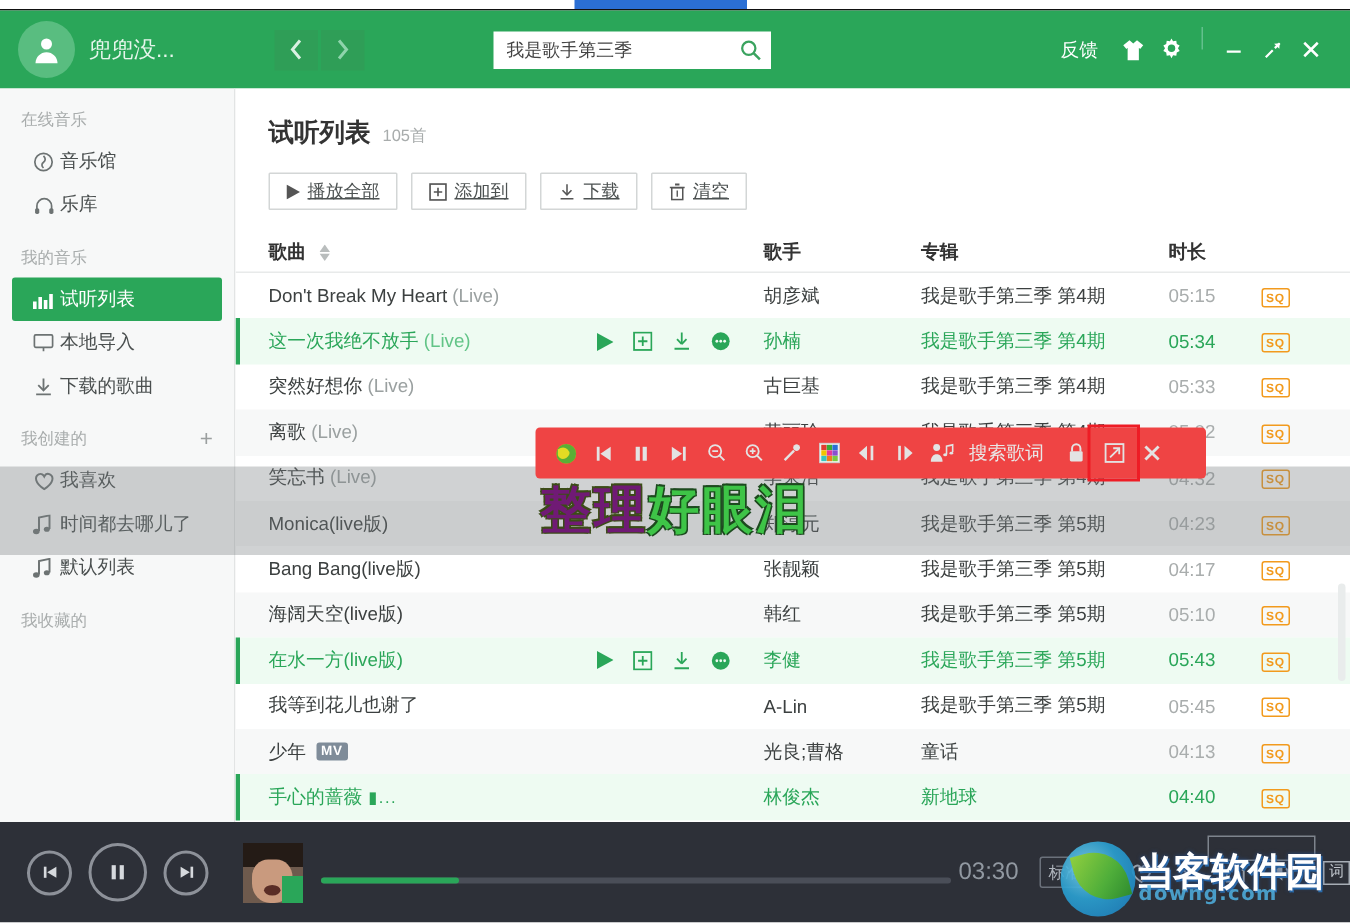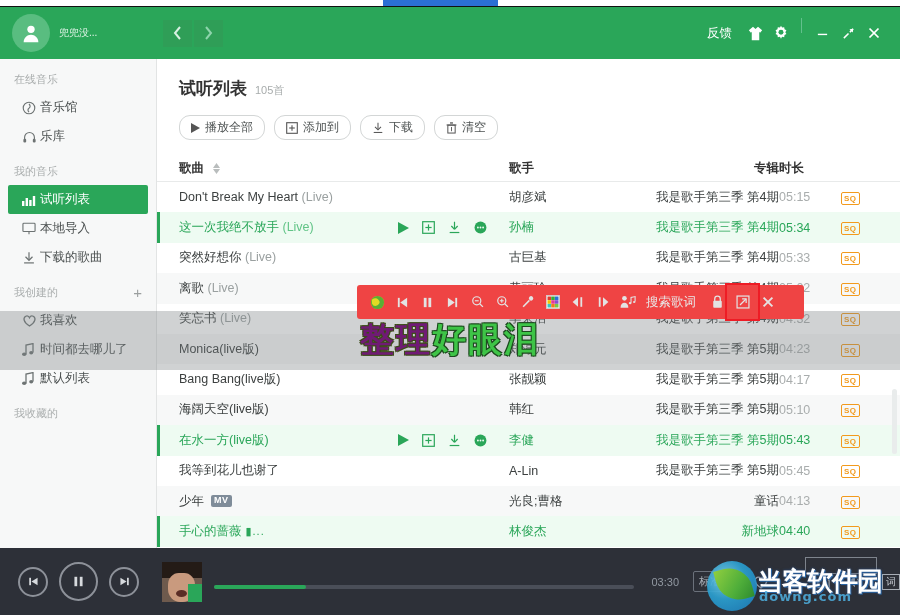--- a/index.html
+++ b/index.html
@@ -18,21 +18,21 @@
   #titlebar {
     position:absolute; left:0; top:7px; width:900px; height:52px;
     background:#2aa659; display:flex; align-items:center;
   }
   .avatar {
     width:38px; height:38px; border-radius:50%; background:#59bd80;
     margin-left:12px; display:flex; align-items:center; justify-content:center;
     flex:0 0 auto;
   }
   .avatar svg { display:block; }
-  .username { color:#e6f6ec; font-size:10px; margin-left:9px; white-space:nowrap; }
+  .username { color:#e6f6ec; font-size:15px; margin-left:9px; white-space:nowrap; }
 
   .navbtns { margin-left:66px; display:flex; gap:2px; }
   .navbtn {
     width:29px; height:27px; background:#2f9e57; display:flex;
     align-items:center; justify-content:center; color:#cdeed9; font-size:15px;
     border:none; cursor:pointer; font-family:inherit;
   }
   .navbtn.dim { color:#85cca3; }
 
   .searchwrap {
@@ -78,35 +78,35 @@
   #main {
     position:absolute; left:157px; top:59px; width:743px; height:489px;
     background:#fff; overflow:hidden;
   }
   .pl-head { padding:18px 0 0 22px; display:flex; align-items:baseline; }
   .pl-title { font-size:17px; color:#333; font-weight:bold; }
   .pl-count { font-size:11px; color:#a8acac; margin-left:8px; }
 
   .pl-actions { padding:15px 0 0 22px; display:flex; gap:9px; }
   .actbtn {
-    height:25px; border:1px solid #d3d6d6; background:#fff; border-radius:11px;
+    height:25px; border:1px solid #d3d6d6; background:#fff; border-radius:1px;
     display:flex; align-items:center; gap:5px; padding:0 11px; cursor:pointer;
-    color:#4d5252; font-size:12px; font-family:inherit; white-space:nowrap;
+    color:#4d5252; font-size:12px; font-family:inherit; white-space:nowrap;text-decoration:underline;
   }
   .actbtn .g { display:flex; align-items:center; color:#555; }
 
   
   .tbl { margin-top:16px; }
   .thead {
     display:flex; align-items:center; height:26px; color:#333; font-size:12.5px;
     font-weight:bold; border-bottom:1px solid #e8eaea; padding-left:22px;
   }
   .c-song { width:330px; display:flex; align-items:center; }
   .c-artist { width:105px; }
-  .c-album { width:165px;text-align:right; }
+  .c-album { width:165px; }
   .c-time { width:62px; }
   .c-q { width:40px; }
   .sortarrows { margin-left:9px; display:inline-flex; flex-direction:column; gap:1px; }
 
   .rows { position:relative; }
   .row {
     display:flex; align-items:center; height:30.4px; padding-left:22px;
     font-size:12.5px; color:#3c4040; position:relative; cursor:default;
   }
   .row.alt { background:#f7f8f8; }
@@ -198,21 +198,21 @@
   .albumart .mouth { position:absolute; left:14px; top:28px; width:11px; height:7px; background:#5a2d26; border-radius:50%; }
   .albumart .grn { position:absolute; right:0; bottom:0; width:14px; height:18px; background:#2aa659; }
 
   .nowplaying { margin-left:12px; flex:1 1 auto; min-width:0; }
   .np-title { color:#b8bdc4; font-size:12px; white-space:nowrap; }
   .np-title .dash { color:#787e87; margin:0 4px; }
   .np-title .artist { color:#868c94; }
   .progwrap { margin-top:11px; height:4px; background:#4a4e58; border-radius:2px; position:relative; width:420px; }
   .progfill { position:absolute; left:0; top:0; height:4px; background:#2aa659; border-radius:2px; }
 
-  .ptime { color:#9198a1; font-size:11px; margin-left:12px; flex:0 0 auto; }
+  .ptime { color:#9198a1; font-size:16px; margin-left:12px; flex:0 0 auto; }
   .quality {
     margin-left:14px; border:1px solid #6b717b; border-radius:2px; color:#aeb4bc;
     font-size:11px; padding:2px 4px 2px 5px; display:flex; align-items:center; gap:3px;
     cursor:pointer; flex:0 0 auto;
   }
   .picon { margin-left:16px; color:#9aa1aa; cursor:pointer; display:flex; align-items:center; flex:0 0 auto; }
   .lyricbtn {
     margin-left:18px; border:1px solid #a7adb5; color:#c2c7ce; font-size:10px;
     padding:1px 3px; cursor:pointer; flex:0 0 auto; line-height:1.2;
   }
@@ -272,20 +272,29 @@
         <polyline points="7,1 2,7 7,13" fill="none" stroke="#d9f0e2" stroke-width="2"></polyline>
       </svg>
     </button>
     <button class="navbtn dim">
       <svg width="9" height="14" viewBox="0 0 9 14">
         <polyline points="2,1 7,7 2,13" fill="none" stroke="#8ed4ac" stroke-width="2"></polyline>
       </svg>
     </button>
   </div>
 
+  <div class="searchwrap">
+    <input id="searchinput" placeholder="搜索音乐、MV、歌词" value="我是歌手第三季" style="">
+    <span class="searchicon">
+      <svg width="15" height="15" viewBox="0 0 16 16">
+        <circle cx="6.6" cy="6.6" r="4.7" fill="none" stroke="#3aa35f" stroke-width="1.6"></circle>
+        <line x1="10.2" y1="10.2" x2="14.5" y2="14.5" stroke="#3aa35f" stroke-width="1.8"></line>
+      </svg>
+    </span>
+  </div>
 
   <div class="tbright">
     <div class="tbitem">反馈</div>
     <div class="winbtn">
       <svg width="17" height="15" viewBox="0 0 20 18">
         <path d="M2 5 L7 1 L10 3.6 L13 1 L18 5 L15.5 8 L14.5 7 V17 H5.5 V7 L4.5 8 Z" fill="#ffffff"></path>
       </svg>
     </div>
     <div class="winbtn">
       <svg width="16" height="16" viewBox="0 0 20 20">

